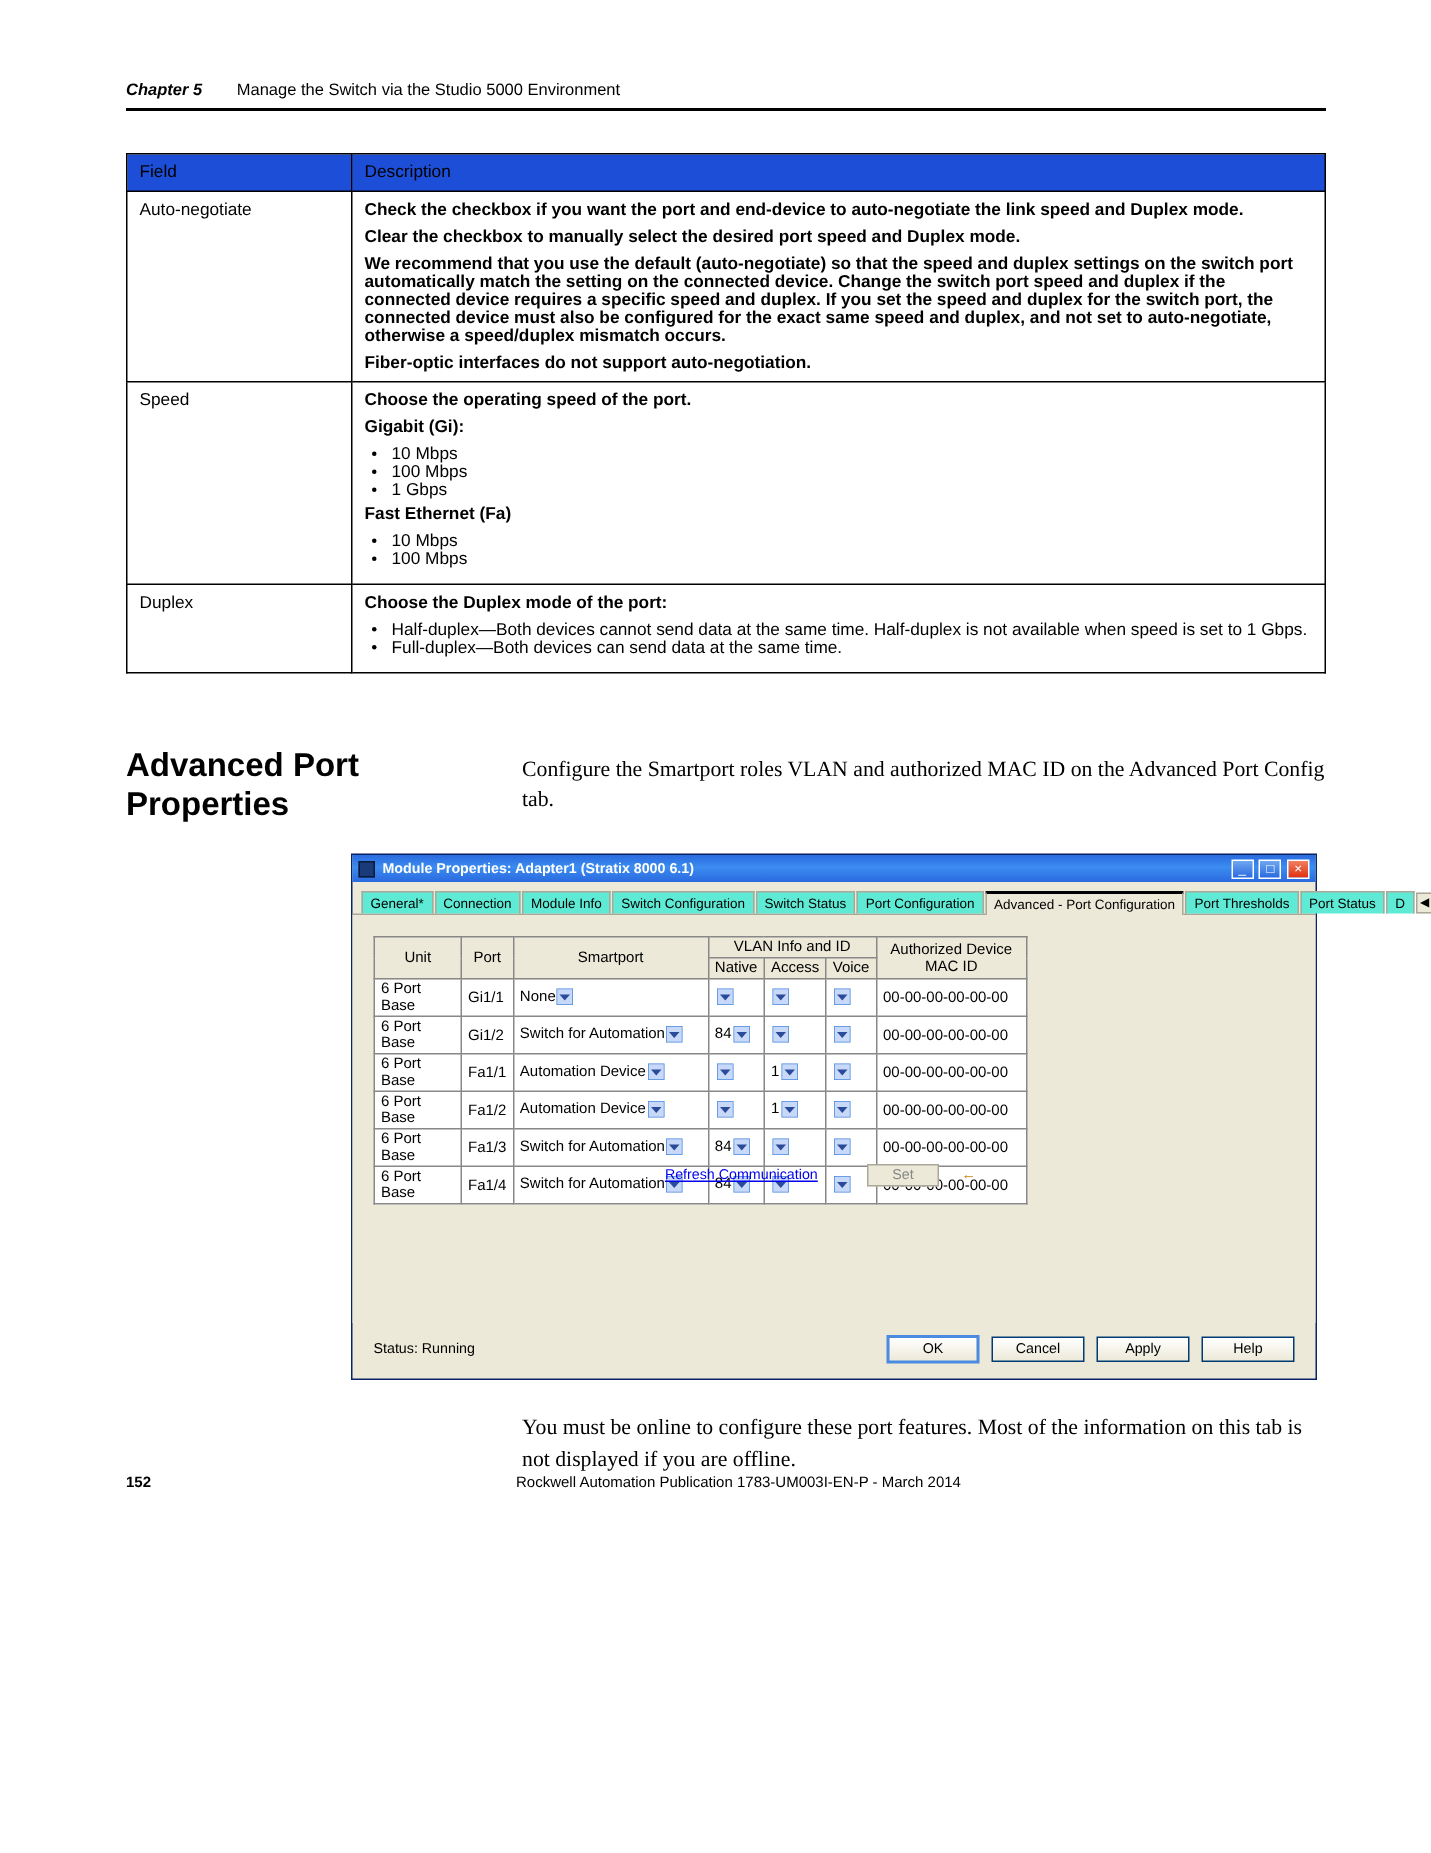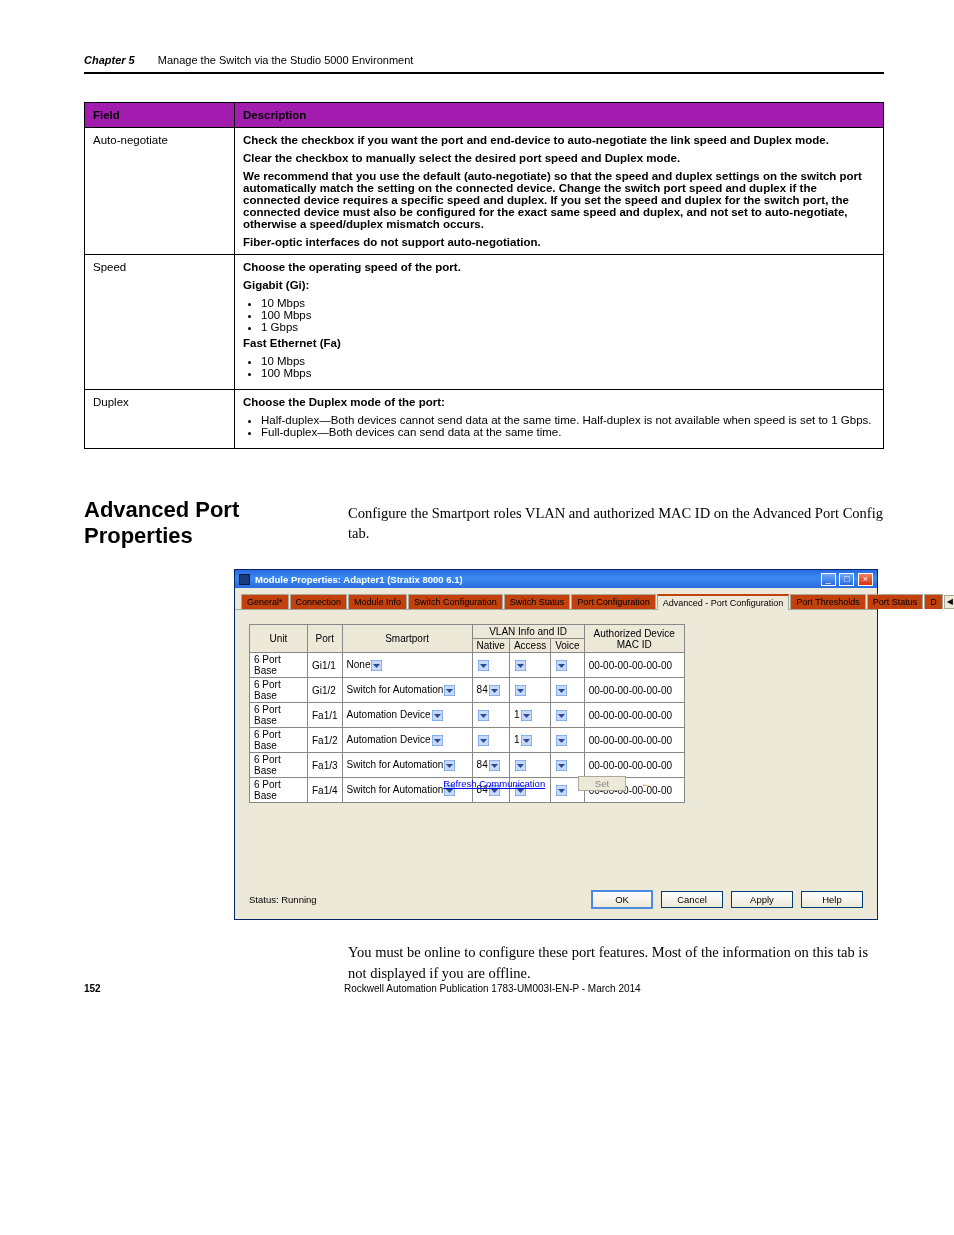--- a/index.html
+++ b/index.html
@@ -32,22 +32,22 @@
     font-size: 11.5px;
     border: 1px solid #000;
   }
   .field-table th, .field-table td {
     border: 1px solid #000;
     padding: 6px 8px;
     text-align: left;
     vertical-align: top;
   }
   .field-table th {
-    font-weight: bold;
-    background: #a21caf;
+    font-weight: normal;
+    background: #1d4ed8;
   }
   .field-table td.fcol { width: 150px; }
   .field-table ul { margin: 2px 0 4px 18px; padding: 0; }
   .field-table li { margin: 0; }
   .field-table p { margin: 0 13px 6px 0; font-weight: bold; }
   .field-table p:last-child { margin-bottom: 0; }
   .section {
     display: flex;
     margin-top: 48px;
     align-items: center;
@@ -107,28 +107,28 @@
     padding: 4px 6px 0 6px;
     font-size: 9px;
     position: relative;
     height: 22px;
     border-bottom: 1px solid #aca899;
   }
   .tab {
     border: 1px solid #aca899;
     border-bottom: none;
     padding: 2px 5px;
-    background: #c2410c;
+    background: #5eead4;
     margin-right: 1px;
     white-space: nowrap;
     color: #000;
   }
   .tab.active {
     background: #ece9d8;
-    border-top: 2px solid #c2410c;
+    border-top: 2px solid #000000;
     position: relative;
     top: 1px;
   }
   .tab-scroll {
     margin-left: auto;
     display: flex;
     align-items: center;
   }
   .tab-scroll span {
     border: 1px solid #aca899;

